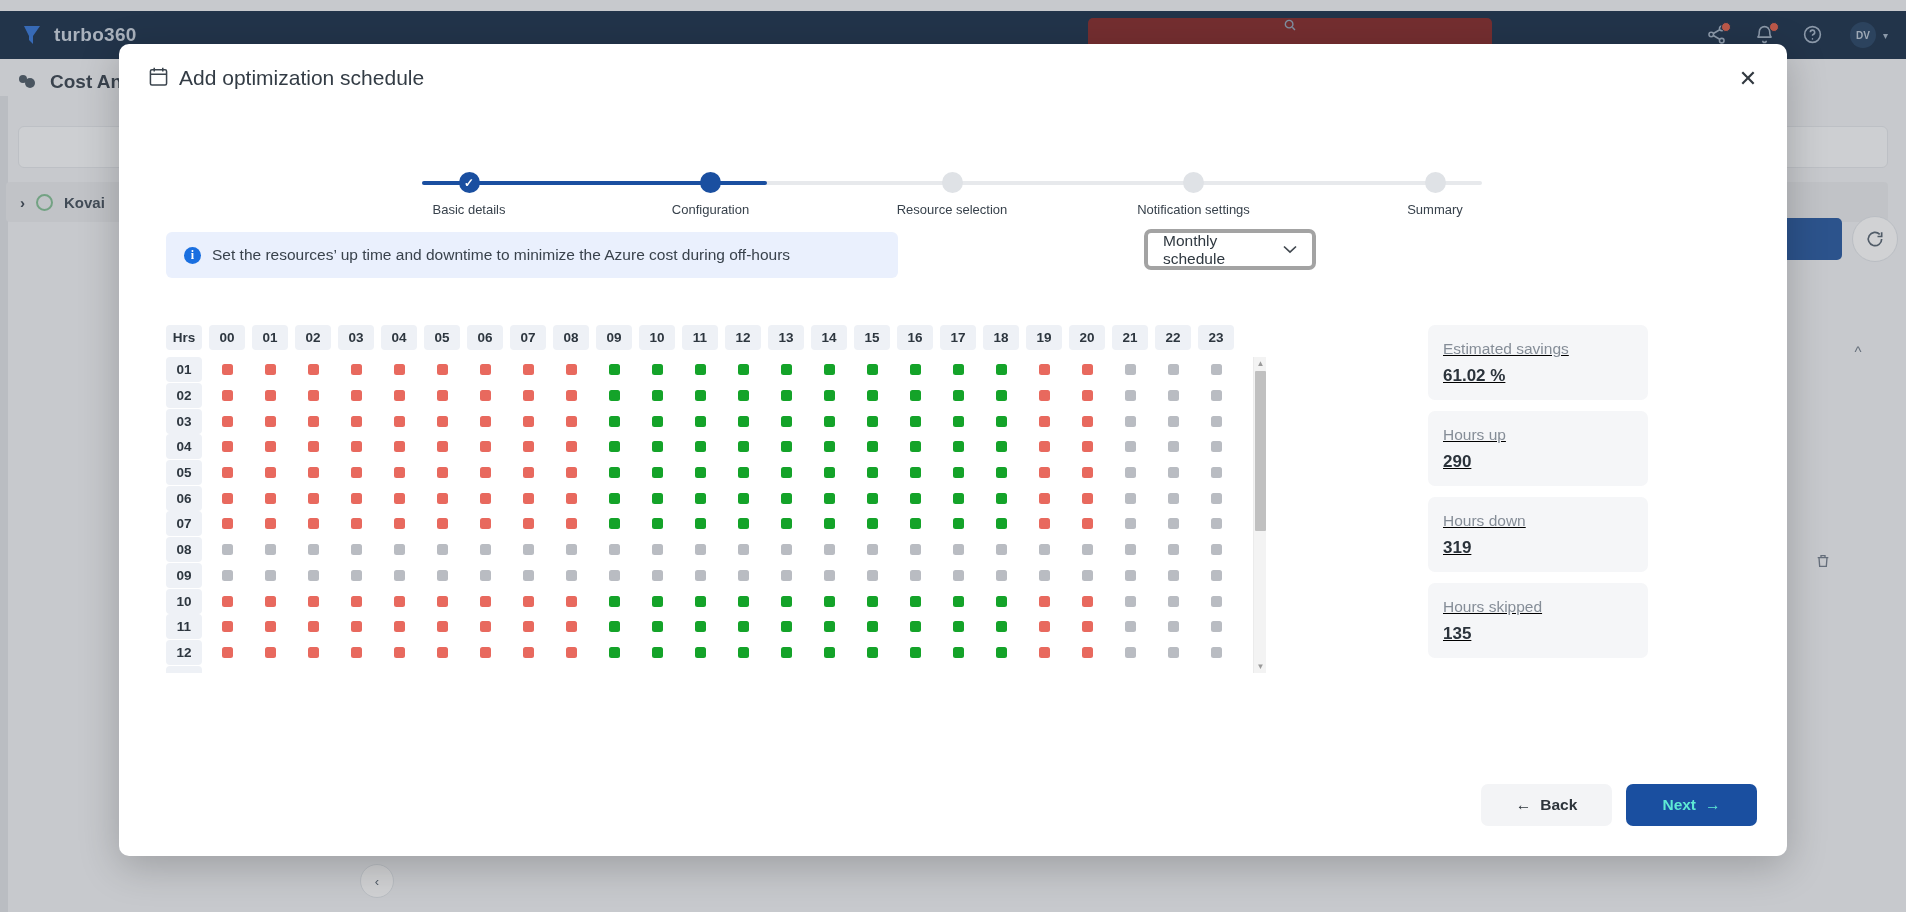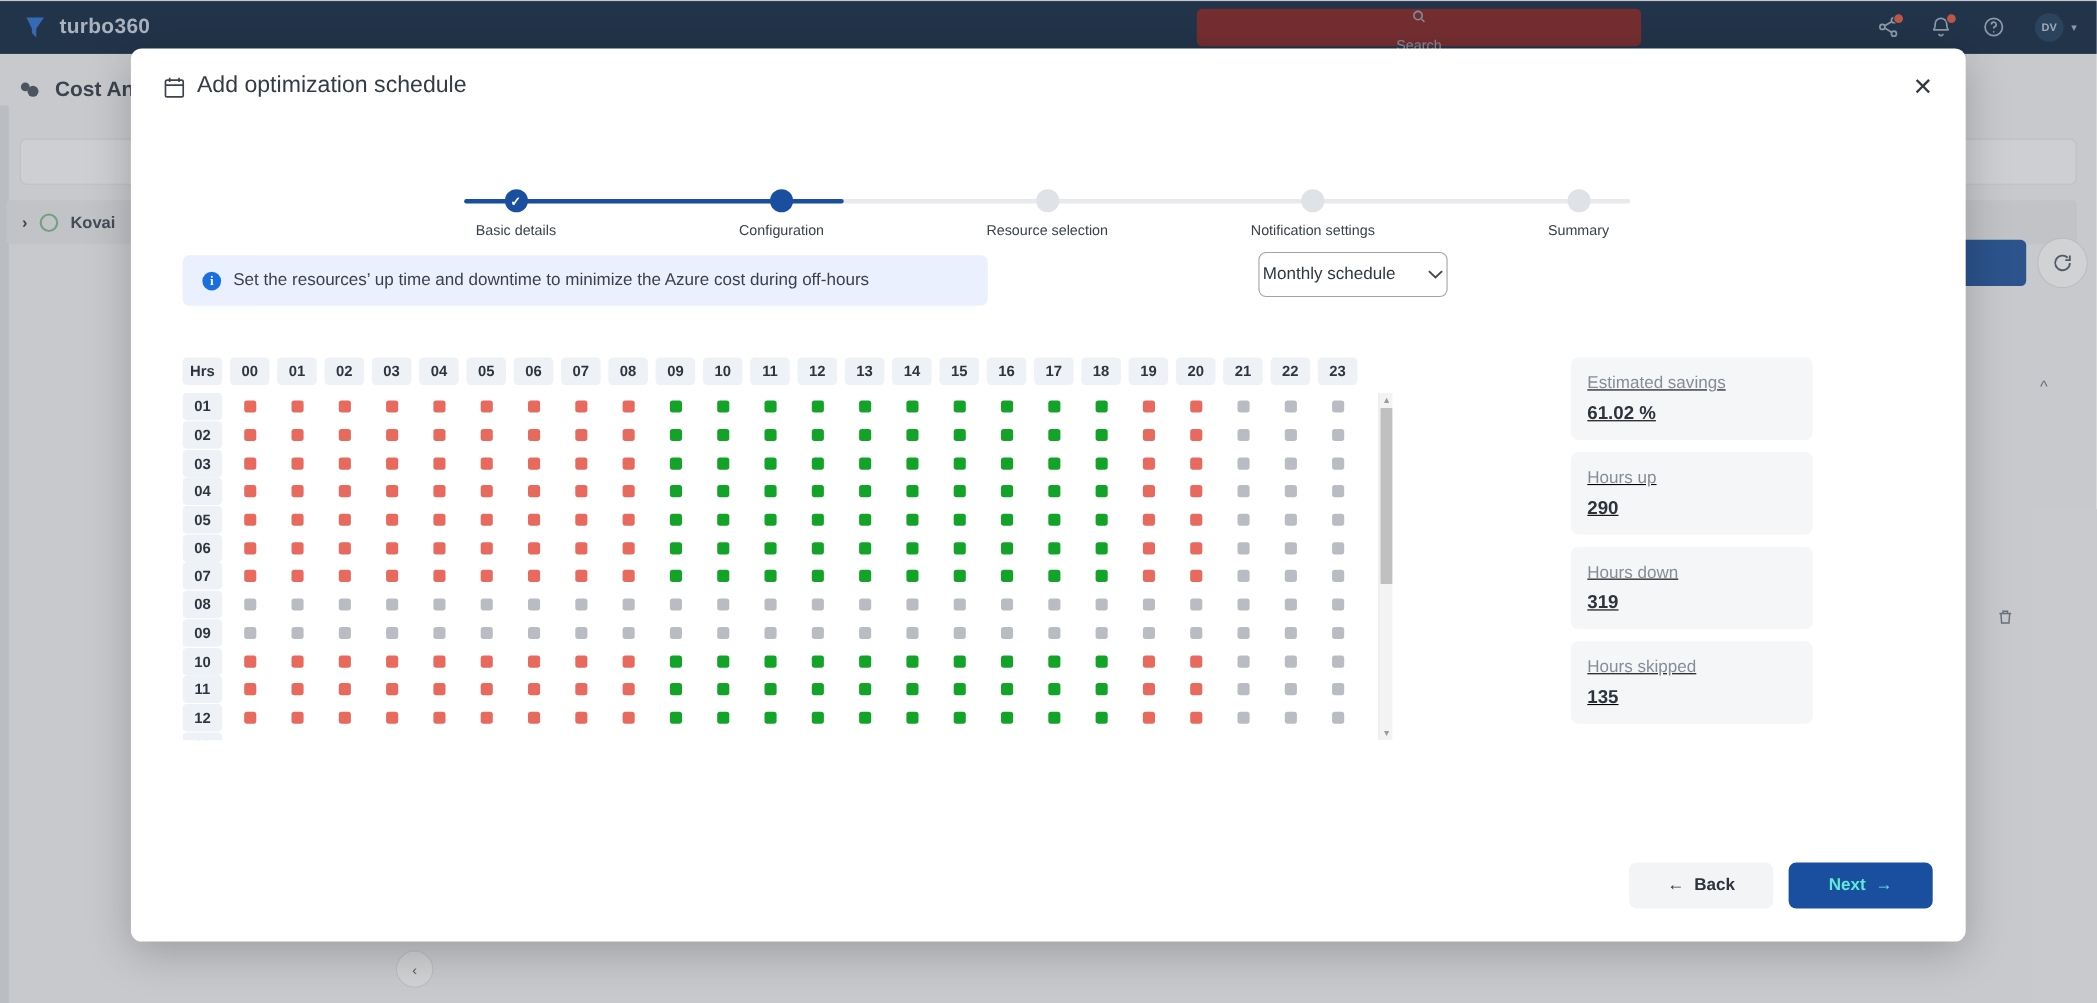--- a/index.html
+++ b/index.html
@@ -7,21 +7,21 @@
     width: 1906px; height: 912px;
     font-family: "Liberation Sans", sans-serif;
     overflow: hidden;
     background: #f2f3f5;
   }
 
   
   #app-background { position: absolute; inset: 0; }
 
   .topbar {
-    position: absolute; top: 1px; left: 0; right: 0; height: 48px;
+    position: absolute; top: 11px; left: 0; right: 0; height: 48px;
     background: #0d2440;
     display: flex; 
   }
   .brand { display: flex; align-items: center; gap: 12px; padding-left: 22px; }
   .brand-mark { width: 20px; height: 22px; position: relative; }
   .brand-mark svg { display: block; }
   .brand-name {
     color: #c9d3df; font-size: 19px; font-weight: 700; letter-spacing: .3px;
   }
   .topbar-search {
@@ -107,21 +107,21 @@
     position: absolute; left: 119px; top: 44px;
     width: 1668px; height: 812px;
     background: #fff; border-radius: 10px;
     box-shadow: 0 10px 40px rgba(0,0,0,.22);
   }
   .modal-head {
     position: absolute; left: 0; right: 0; top: 0; height: 66px;
   }
   .modal-title {
     position: absolute; left: 30px; top: 22px;
-    display: flex; align-items: flex-end; gap: 11px;
+    display: flex; align-items: flex-start; gap: 11px;
     font-size: 21px; color: #333c45; font-weight: 400;
   }
   .cal-icon { width: 19px; height: 21px; color: #3b444d; }
   .modal-close {
     position: absolute; right: 26px; top: 22px;
     width: 26px; height: 26px; color: #31383f;
     display: flex; align-items: center; justify-content: center;
     font-size: 22px; line-height: 1; cursor: pointer; font-weight: 300;
   }
 
@@ -163,23 +163,23 @@
     background: #1a6fe0; color: #fff;
     font-size: 12px; font-weight: 700;
     display: flex; align-items: center; justify-content: center;
     font-family: "Liberation Serif", serif; flex: 0 0 auto;
   }
   .info-text { font-size: 15.5px; color: #39424c; }
 
   .schedule-select {
     position: absolute; left: 1025px; top: 185px;
     width: 172px; height: 41px;
-    border: 1px solid #a3a3a3; border-radius: 7px; background: #fff;
+    border: 4px solid #a3a3a3; border-radius: 7px; background: #fff;
     display: flex; align-items: center; justify-content: space-between;
-    padding: 0 3px; cursor: pointer;
+    padding: 0 15px; cursor: pointer;
   }
   .schedule-select .sel-val { font-size: 15.5px; color: #2f3840; }
   .schedule-select .sel-caret { color: #41484f; font-size: 12px; }
 
   
   .grid-wrap {
     position: absolute; left: 47px; top: 281px;
     width: 1100px; height: 350px; text-align: right;
   }
   .grid-header { display: flex; gap: 7px; margin-bottom: 7px; }

